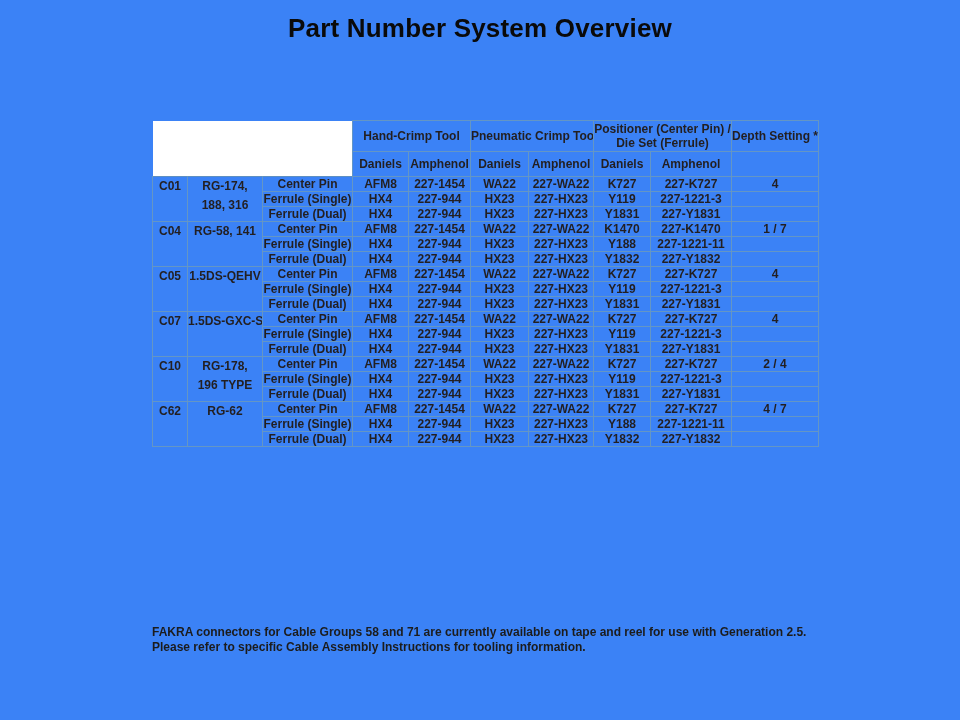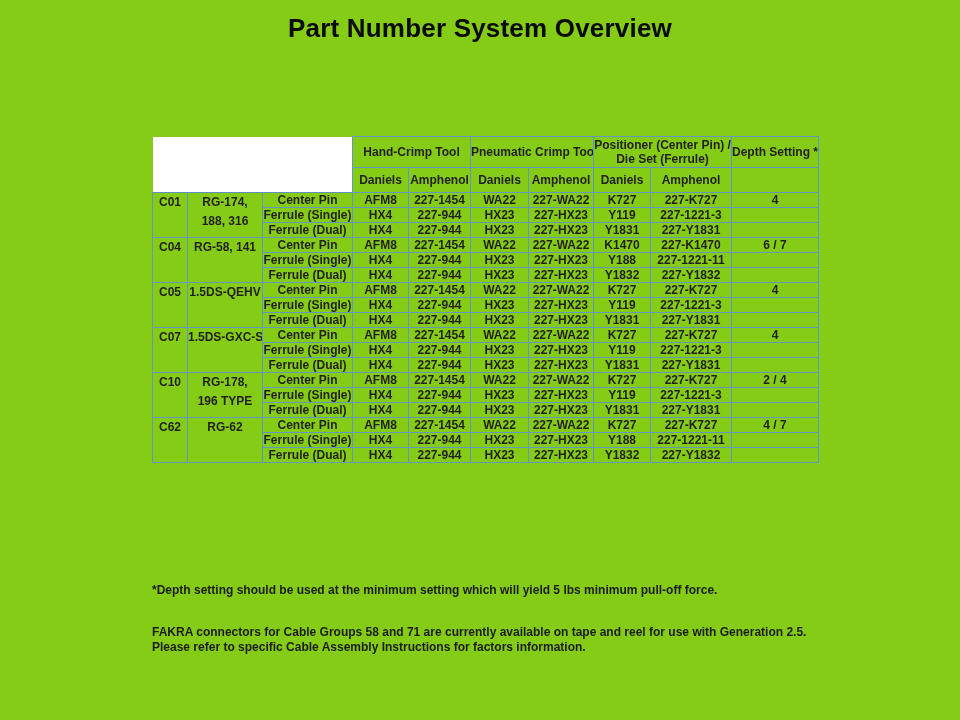--- a/index.html
+++ b/index.html
@@ -5,38 +5,38 @@
   html, body {
     margin: 0;
     padding: 0;
     background: #ffffff;
     font-family: "Liberation Sans", sans-serif;
   }
   .page {
     position: relative;
     width: 960px;
     height: 720px;
-    background: #84cc16;
+    background: #3b82f6;
     overflow: hidden;
   }
   .page-title {
     position: absolute;
     top: 13px;
     left: 0;
     width: 100%;
     text-align: center;
     font-size: 26px;
     font-weight: 700;
     color: #0a0a0a;
     letter-spacing: 0.2px;
   }
   table.pn-table {
     position: absolute;
     left: 152px;
-    top: 136px;
+    top: 120px;
     width: 666px;
     border-collapse: collapse;
     table-layout: fixed;
   }
   .pn-table th,
   .pn-table td {
     border: 1px solid #6496c5;
     text-align: center;
     vertical-align: middle;
     font-size: 12px;
@@ -161,21 +161,21 @@
           <td class="cable-type-cell" rowspan="3">
             <div>RG-58, 141</div>
           </td>
           <td class="contact-type-cell">Center Pin</td>
           <td class="part-number-cell">AFM8</td>
           <td class="part-number-cell">227-1454</td>
           <td class="part-number-cell">WA22</td>
           <td class="part-number-cell">227-WA22</td>
           <td class="part-number-cell">K1470</td>
           <td class="part-number-cell">227-K1470</td>
-          <td class="depth-setting-cell">6 / 7</td>
+          <td class="depth-setting-cell">1 / 7</td>
         </tr>
         <tr>
           <td class="contact-type-cell">Ferrule (Single)</td>
           <td class="part-number-cell">HX4</td>
           <td class="part-number-cell">227-944</td>
           <td class="part-number-cell">HX23</td>
           <td class="part-number-cell">227-HX23</td>
           <td class="part-number-cell">Y188</td>
           <td class="part-number-cell">227-1221-11</td>
           <td class="depth-setting-cell"></td>
@@ -325,21 +325,20 @@
           <td class="part-number-cell">227-HX23</td>
           <td class="part-number-cell">Y1832</td>
           <td class="part-number-cell">227-Y1832</td>
           <td class="depth-setting-cell"></td>
         </tr>
       </tbody>
   </table>
 
 
   <div class="note-block note-depth">
-    <div class="line-1">*Depth setting should be used at the minimum setting which will yield 5 lbs minimum pull-off force.</div>
   </div>
 
   <div class="note-block note-fakra">
     <div class="line-1">FAKRA connectors for Cable Groups 58 and 71 are currently available on tape and reel for use with Generation 2.5.</div>
-    <div class="line-2">Please refer to specific Cable Assembly Instructions for factors information.</div>
+    <div class="line-2">Please refer to specific Cable Assembly Instructions for tooling information.</div>
   </div>
 
 </div>
 
 </body></html>

